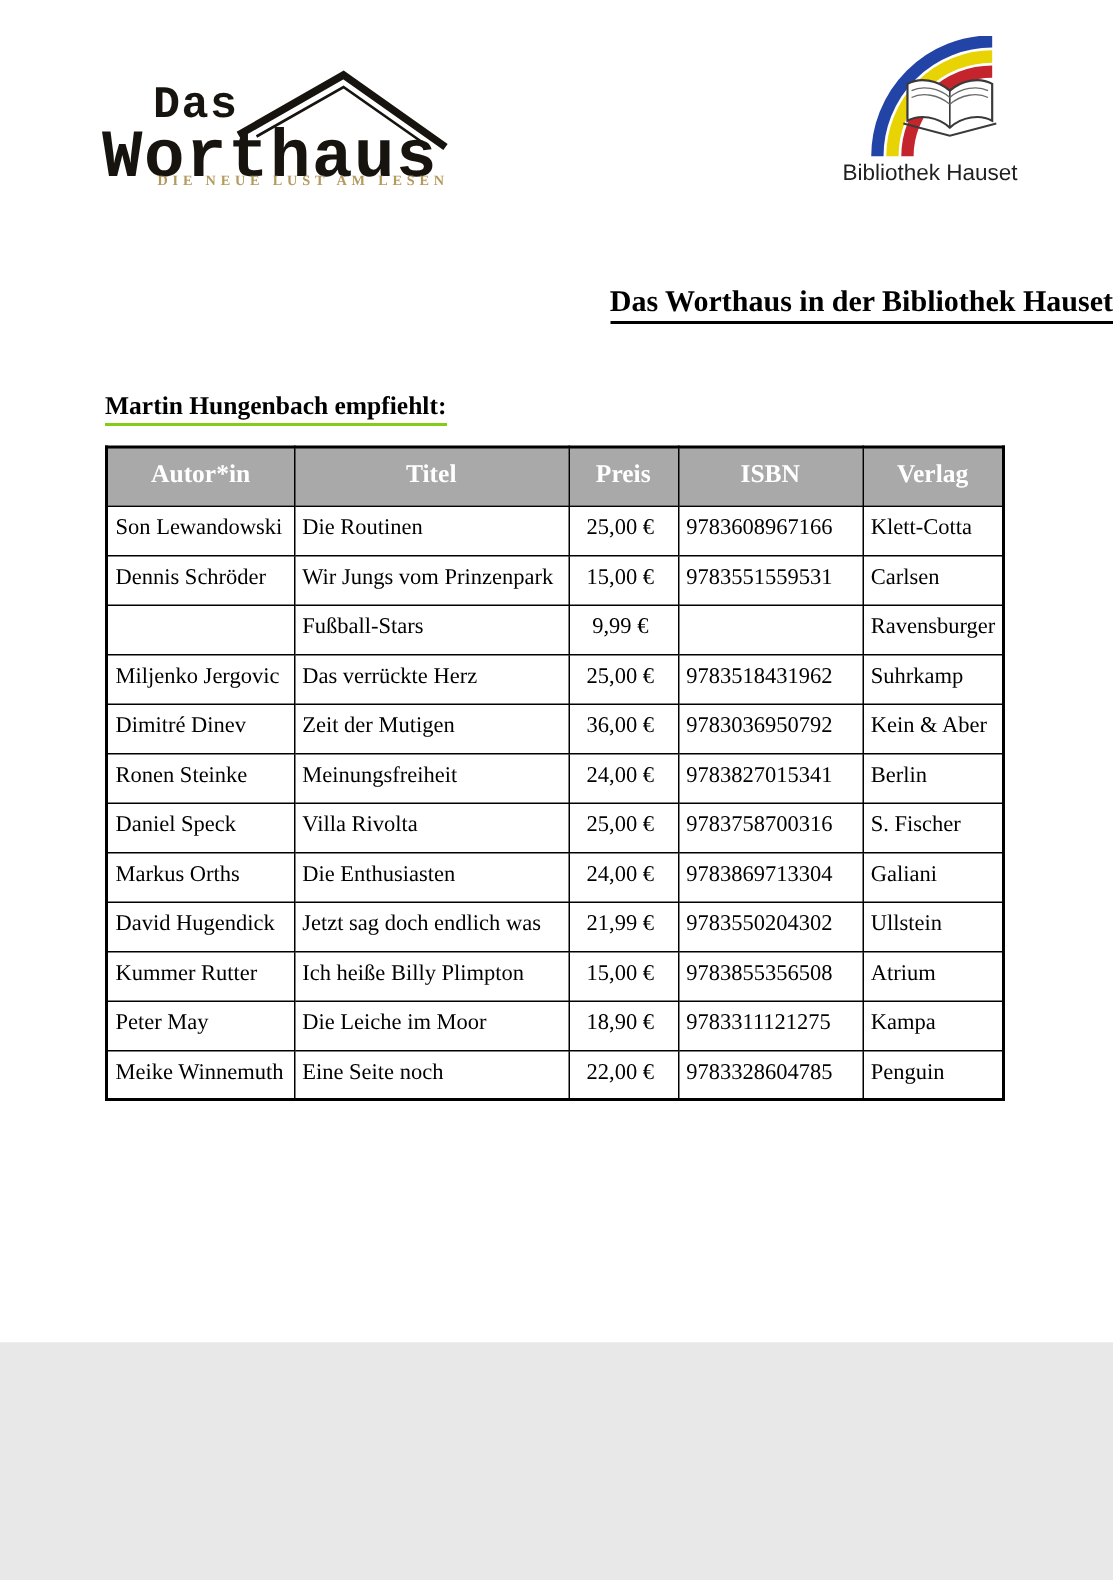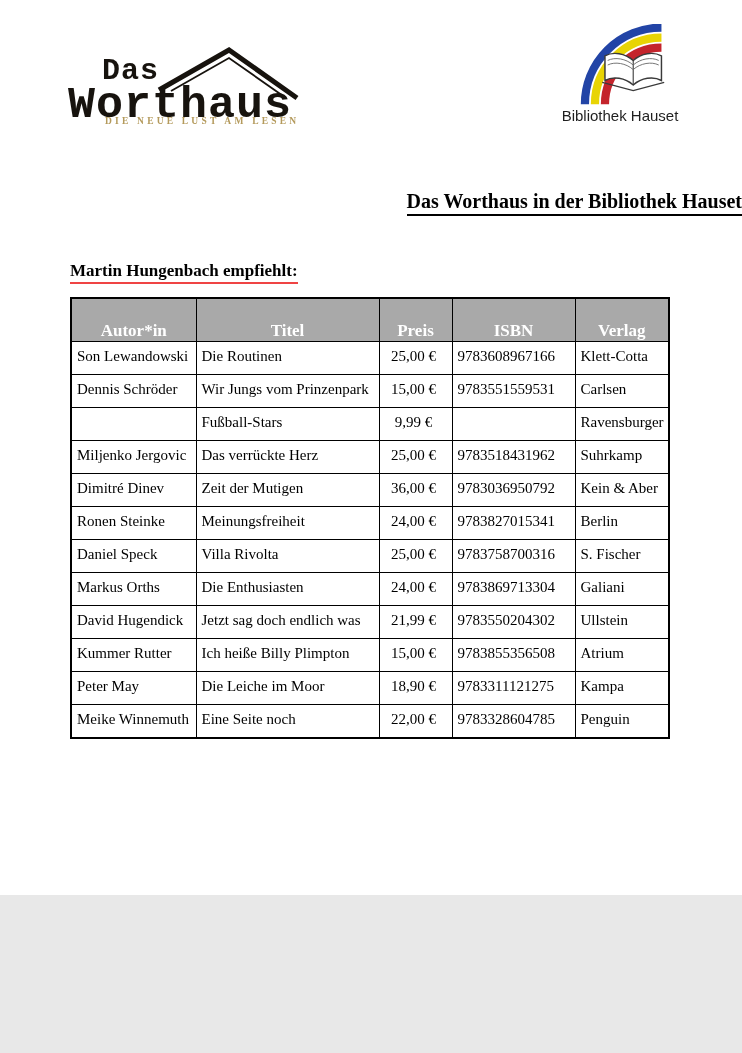--- a/index.html
+++ b/index.html
@@ -50,35 +50,35 @@
   .title-block { position: absolute; left: 0; top: 190px; width: 100%; text-align: right; }
   .doc-title {
     display: inline-block; font-size: 20px; font-weight: bold;
     border-bottom: 2.5px solid #000; padding-bottom: 1px; line-height: 1.15;
   }
   .doc-subtitle { font-size: 17px; font-weight: bold; margin-top: 3px; }
 
   .section-heading { position: absolute; left: 70px; top: 261px; }
   .section-heading span {
     display: inline-block; font-size: 17px; font-weight: bold;
-    border-bottom: 2px solid #ef4444; padding-bottom: 1px;
+    border-bottom: 2px solid #84cc16; padding-bottom: 1px;
   }
 
   
   table.books {
     position: absolute; left: 70px; top: 297px; width: 598px;
     border-collapse: collapse; table-layout: fixed;
     font-size: 15px;
   }
   table.books th, table.books td { border: 1px solid #000; }
   table.books { border: 2px solid #000; }
   table.books thead th {
     height: 39px; background: #a9a9a9; color: #ffffff;
     font-weight: bold; font-size: 17px; text-align: center;
-    vertical-align: top; padding-top: 22px;
+    vertical-align: top; padding-top: 7px;
   }
   table.books tbody td {
     height: 33px; vertical-align: top;
     padding: 6px 4px 0 5px;
     white-space: nowrap; overflow: hidden;
   }
   table.books tbody td.c2 { text-align: center; padding-left: 2px; padding-right: 6px; }
   .w-autor  { width: 125px; }
   .w-titel  { width: 183px; }
   .w-preis  { width: 73px; }

